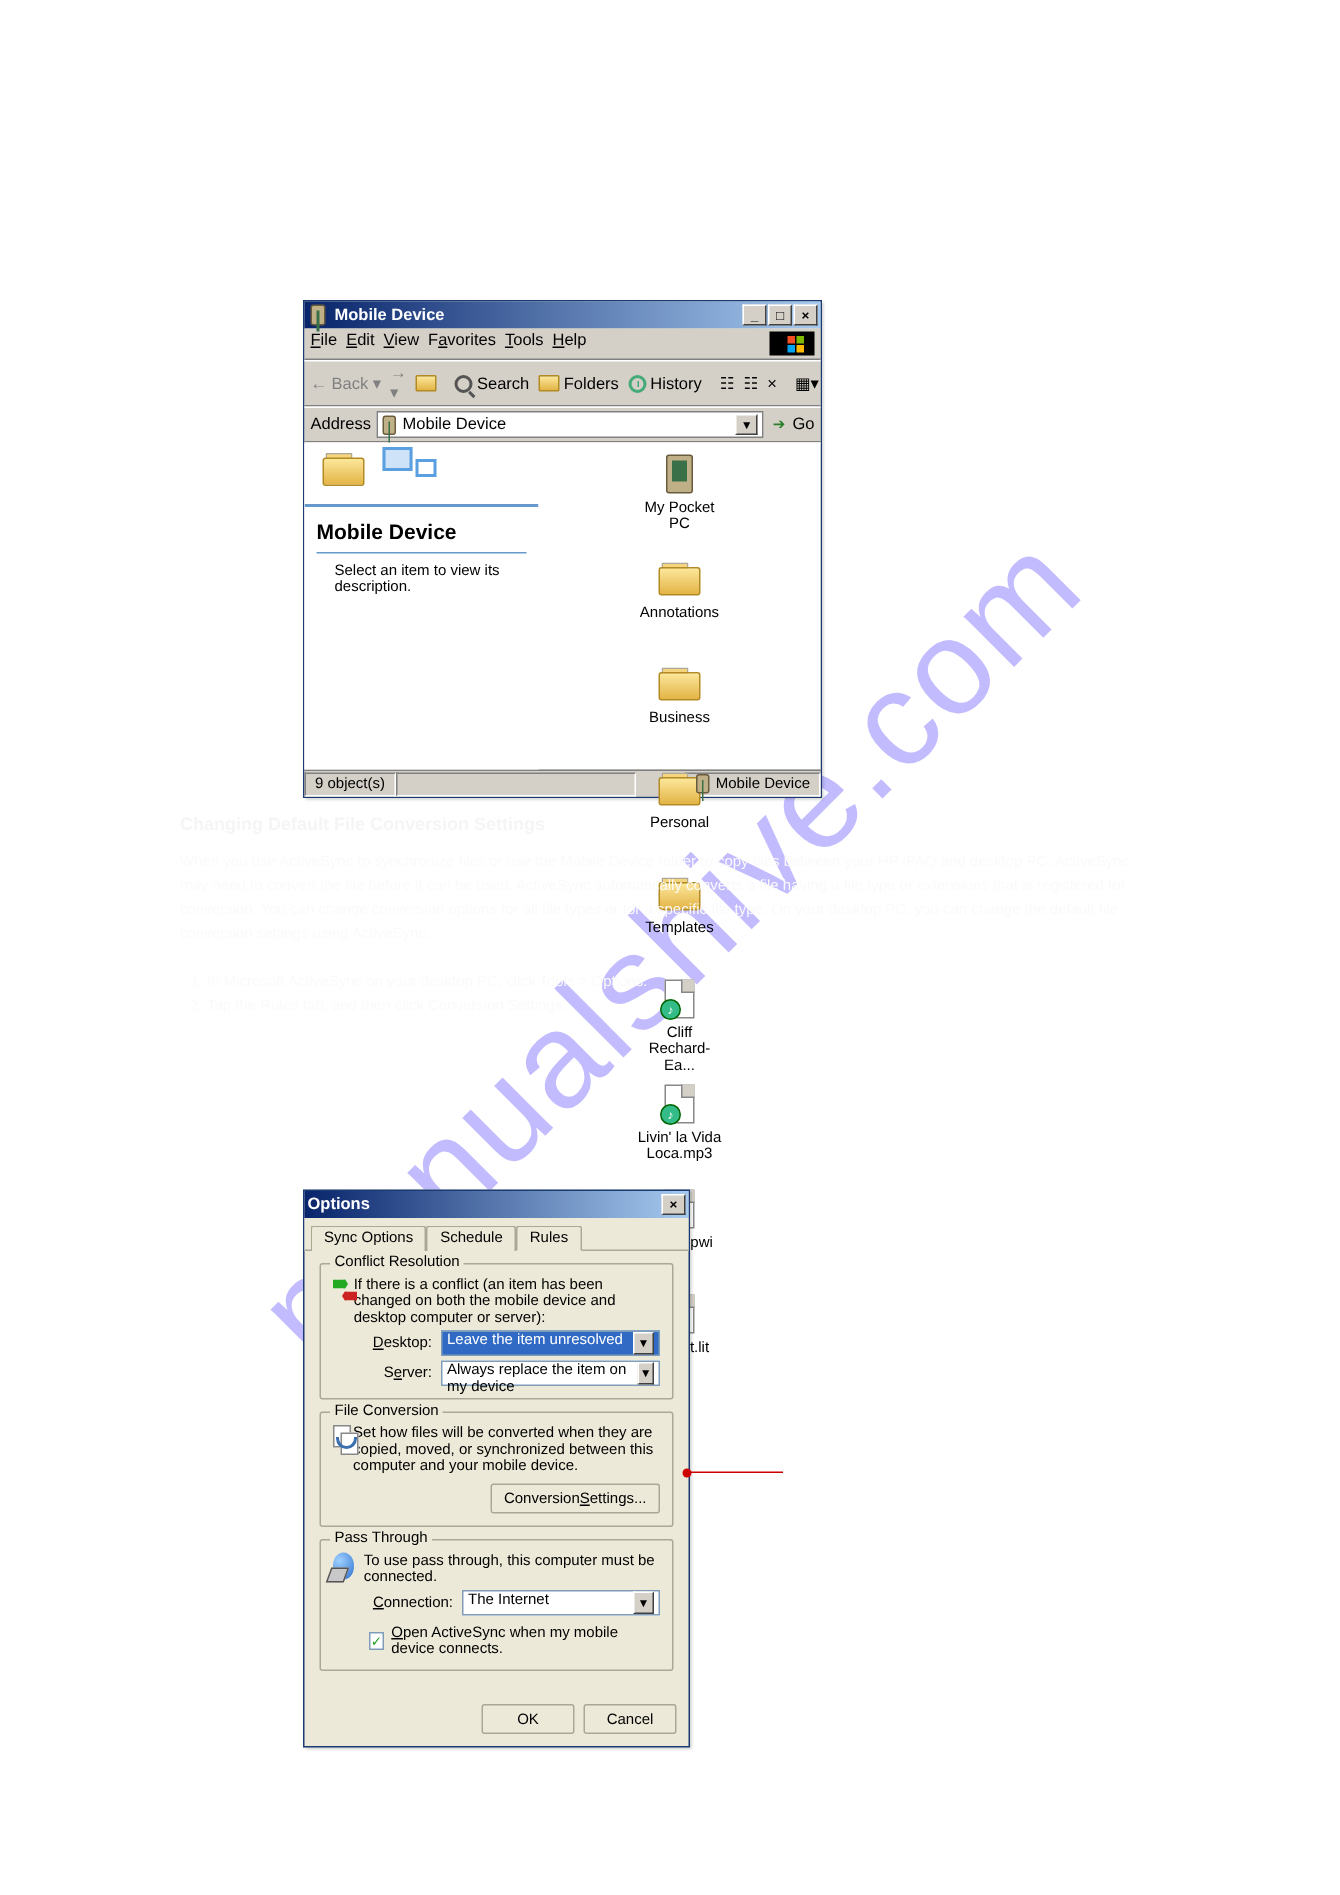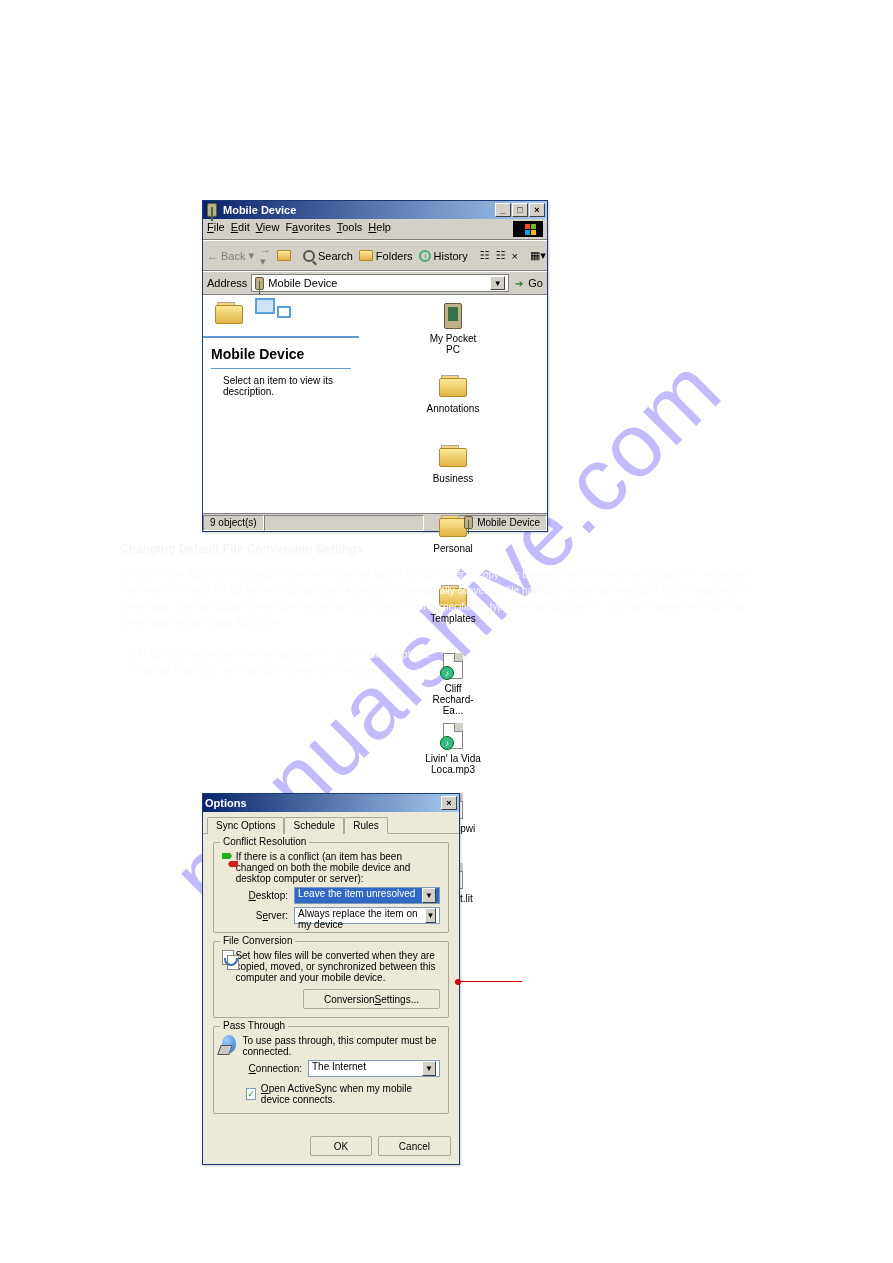--- a/index.html
+++ b/index.html
@@ -69,21 +69,21 @@
   .tab.active { background:#ece9d8; border-bottom:1px solid #ece9d8; }
   .dlgbody { padding: 8px 10px 8px 10px; }
   .group { border:1px solid #aca899; border-radius:2px; padding:6px 8px 8px 8px; margin-bottom:8px; position:relative; }
   .group .glabel { position:absolute; top:-7px; left:6px; background:#ece9d8; padding:0 3px; font-size:10px; }
   .grow { display:flex; align-items:flex-start; gap:6px; font-size:10px; margin:2px 0; }
   .fieldrow { display:flex; align-items:center; gap:6px; margin:3px 0 0 24px; font-size:10px; }
   .fieldrow .lbl { width:42px; text-align:right; }
   .combo { flex:1; height:17px; background:#fff; border:1px solid #7f9db9; display:flex; align-items:flex-start; padding:0 3px; font-size:10px; color:#000; }
   .combo.sel { background:#316ac5; color:#fff; }
   .combo .ddarrow { margin-left:auto; width:14px; height:15px; background:#d4d0c8; border:1px solid #fff; border-right-color:#404040; border-bottom-color:#404040; display:flex; align-items:center; justify-content:center; font-size:8px; color:#000; }
-  .btn { height:20px; padding:0 20px; background:#ece9d8; border:1px solid #aca899; border-radius:2px; font-size:10px; display:inline-flex; align-items:center; justify-content:center; min-width:62px; }
+  .btn { height:20px; padding:0 8px; background:#ece9d8; border:1px solid #aca899; border-radius:2px; font-size:10px; display:inline-flex; align-items:center; justify-content:center; min-width:62px; }
   .btnrow { display:flex; justify-content:flex-end; gap:6px; padding:6px 8px 8px 0; }
   .chkrow { display:flex; align-items:center; gap:5px; margin:6px 0 0 24px; font-size:10px; }
   .checkbox { width:12px; height:12px; background:#fff; border:1px solid #7f9db9; display:flex; align-items:center; justify-content:center; font-size:9px; color:#21a121; }
   .arrows-icon { width:18px; height:18px; position:relative;}
   .arrows-icon .a1 { position:absolute; left:0; top:2px; width:10px; height:6px; background:#2a2; clip-path: polygon(0 0,70% 0,70% -30%,100% 50%,70% 130%,70% 100%,0 100%);}
   .arrows-icon .a2 { position:absolute; left:6px; top:10px; width:10px; height:6px; background:#c22; clip-path: polygon(100% 0,30% 0,30% -30%,0 50%,30% 130%,30% 100%,100% 100%);}
   .docs-icon { width:20px; height:20px; position:relative; }
   .docs-icon .d1 { position:absolute; left:0; top:0; width:12px; height:15px; background:#fff; border:1px solid #888; }
   .docs-icon .d2 { position:absolute; left:5px; top:5px; width:12px; height:15px; background:#fff; border:1px solid #888; }
   .docs-icon .arc { position:absolute; left:2px; top:8px; width:14px; height:8px; border:2px solid #3a6fb0; border-top:none; border-radius:0 0 10px 10px; }

